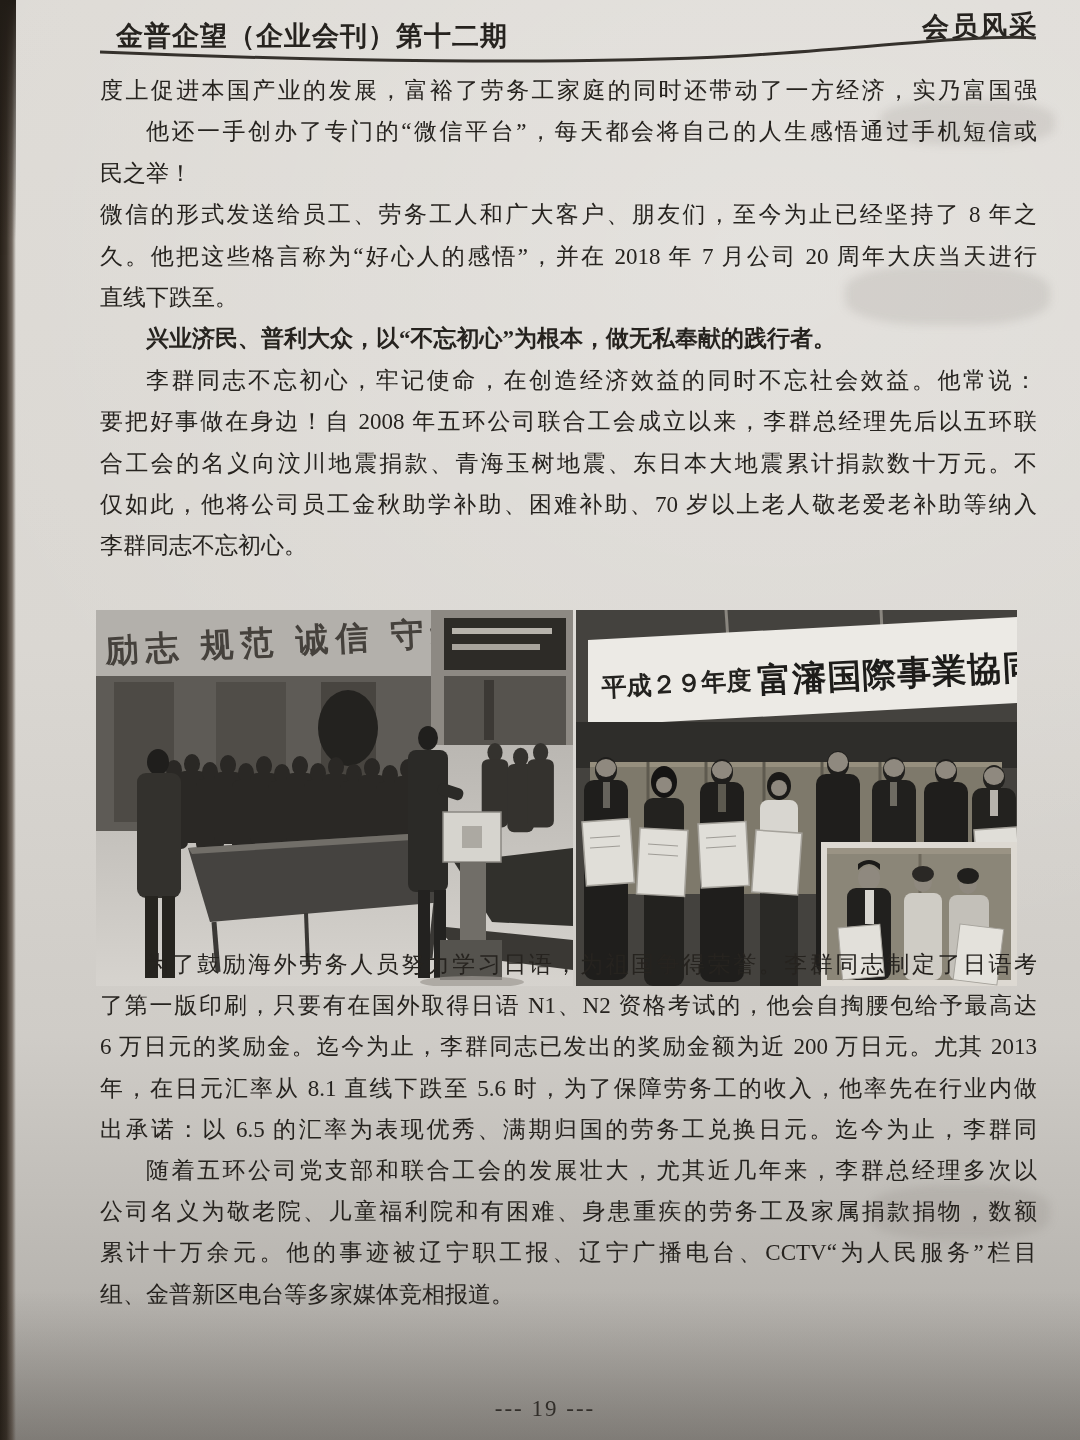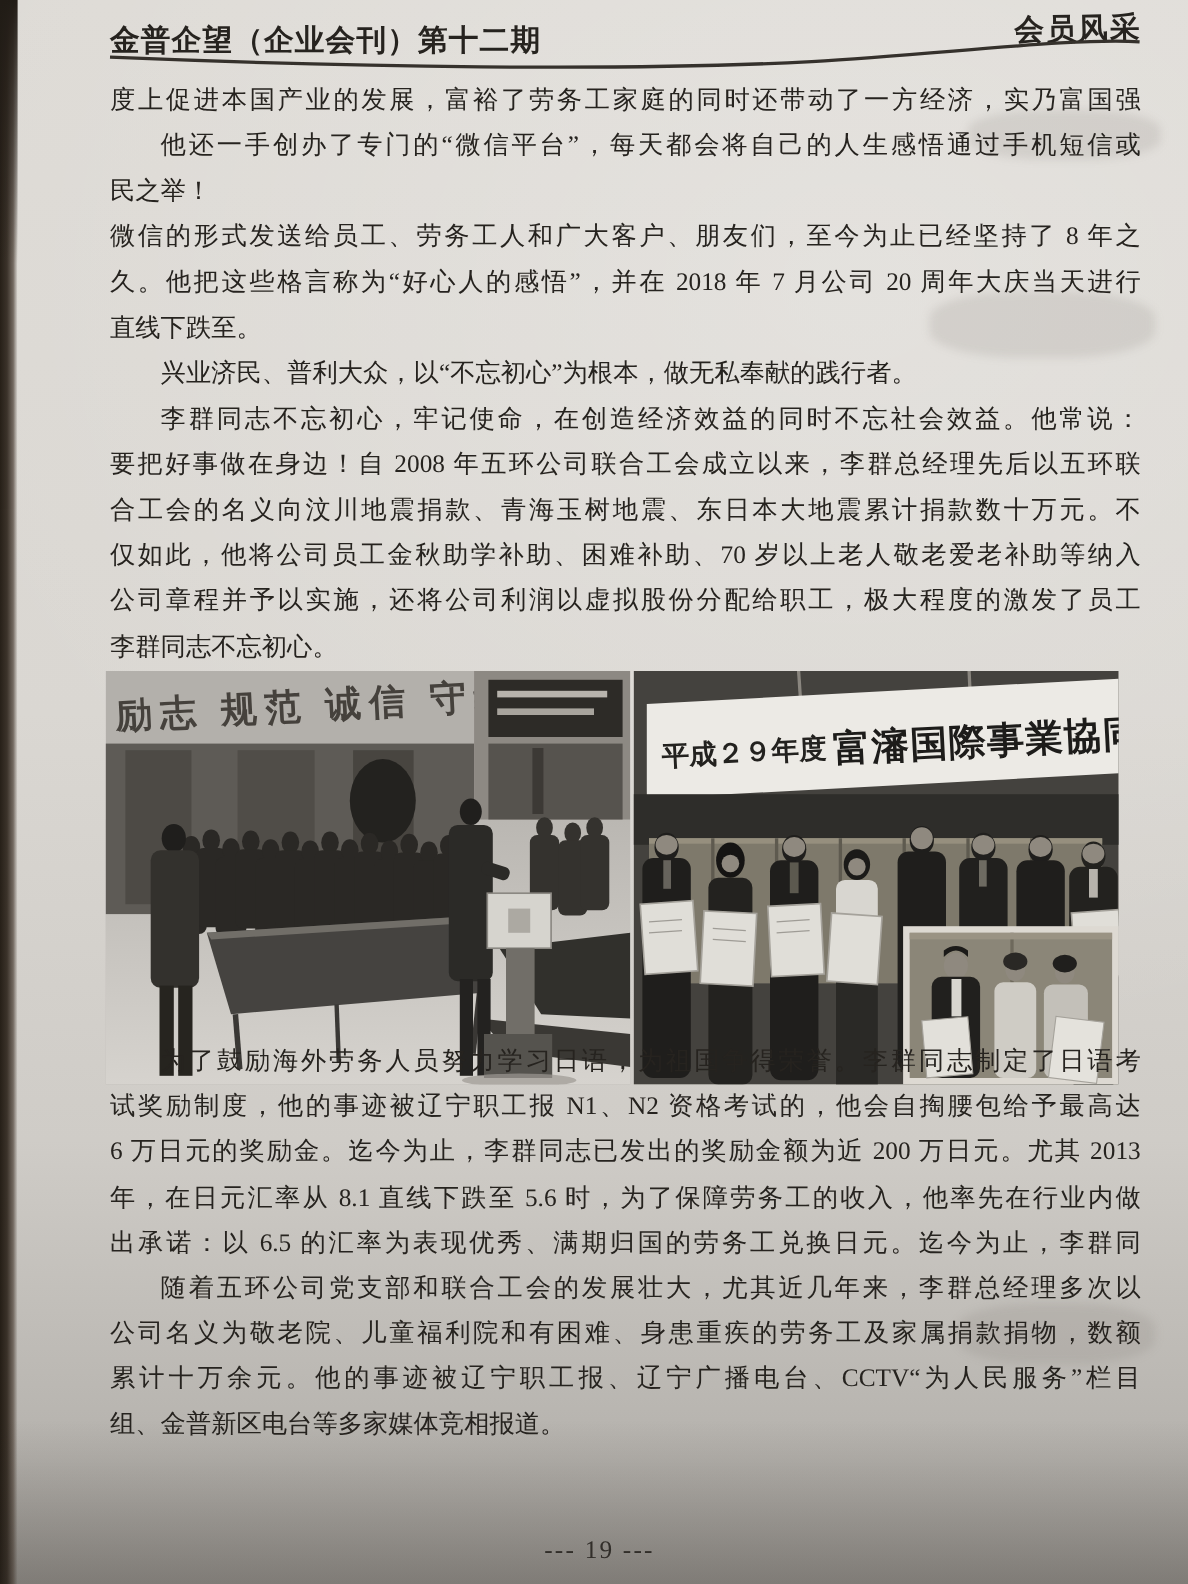--- a/index.html
+++ b/index.html
@@ -19,35 +19,35 @@
   .edge-left:after{
     content:"";position:absolute;left:0;top:0;width:100%;height:240px;
     background:linear-gradient(to bottom,#120c06,rgba(18,12,6,0));
   }
   .shadow-bottom{
     position:absolute;left:0;right:0;bottom:0;height:150px;pointer-events:none;
     background:linear-gradient(to bottom,rgba(45,40,35,0) 0%,rgba(45,40,35,0.16) 55%,rgba(45,40,35,0.30) 100%);
   }
   .smudge{position:absolute;border-radius:40%;filter:blur(4px);background:rgba(110,104,98,0.14);pointer-events:none;}
 
-  .hdr-left{position:absolute;left:100px;top:18px;font-size:27px;font-weight:700;letter-spacing:1px;}
+  .hdr-left{position:absolute;left:116px;top:18px;font-size:27px;font-weight:700;letter-spacing:1px;}
   .hdr-right{position:absolute;right:42px;top:8px;font-size:27px;font-weight:700;letter-spacing:2px;transform:rotate(-1.2deg);}
   .hdr-rule{position:absolute;left:98px;top:28px;pointer-events:none;}
 
   .tblock{position:absolute;left:100px;width:937px;overflow:hidden;}
   #top-block{top:70px;}
   #bottom-block{top:944px;}
   .line{
     font-size:23px;line-height:41.4px;height:41.4px;white-space:nowrap;
     text-align:justify;text-align-last:justify;text-justify:inter-ideograph;
   }
   #bottom-block .line{line-height:41.2px;height:41.2px;}
   .line.end{text-align-last:left;}
   .line.indent{text-indent:2em;}
-  .line.bold{font-weight:400;}
+  .line.bold{font-weight:700;}
 
   .photos{position:absolute;left:96px;top:610px;display:flex;gap:3px;}
   .photos svg{display:block;}
 
   .footer{
     position:absolute;left:100px;top:1396px;width:890px;text-align:center;
     font-size:23px;letter-spacing:2px;color:#33302c;
   }
 </style>
 </head>
@@ -72,21 +72,20 @@
       <div class="line indent">他还一手创办了专门的“微信平台”，每天都会将自己的人生感悟通过手机短信或</div>
       <div class="line end">民之举！</div>
       <div class="line">微信的形式发送给员工、劳务工人和广大客户、朋友们，至今为止已经坚持了 8 年之</div>
       <div class="line">久。他把这些格言称为“好心人的感悟”，并在 2018 年 7 月公司 20 周年大庆当天进行</div>
       <div class="line end">直线下跌至。</div>
       <div class="line indent end bold">兴业济民、普利大众，以“不忘初心”为根本，做无私奉献的践行者。</div>
       <div class="line indent">李群同志不忘初心，牢记使命，在创造经济效益的同时不忘社会效益。他常说：</div>
       <div class="line">要把好事做在身边！自 2008 年五环公司联合工会成立以来，李群总经理先后以五环联</div>
       <div class="line">合工会的名义向汶川地震捐款、青海玉树地震、东日本大地震累计捐款数十万元。不</div>
       <div class="line">仅如此，他将公司员工金秋助学补助、困难补助、70 岁以上老人敬老爱老补助等纳入</div>
-      <div class="line">公司章程并予以实施，还将公司利润以虚拟股份分配给职工，极大程度的激发了员工</div>
       <div class="line end">李群同志不忘初心。</div>
     </div>
 
   <div class="photos">
 
     <svg width="477" height="376" viewBox="0 0 477 376">
       <defs>
         <g id="fig">
           <ellipse cx="0" cy="0" rx="8" ry="10"></ellipse>
           <rect x="-14" y="7" width="28" height="72" rx="7"></rect>
@@ -262,21 +261,21 @@
         <ellipse cx="392" cy="274" rx="9" ry="10" fill="#8f897f"></ellipse>
         <ellipse cx="392" cy="266" rx="11" ry="8" fill="#201f1d"></ellipse>
         <rect x="373" y="285" width="40" height="85" rx="8" fill="#c3c0b9"></rect>
         <rect x="384" y="314" width="44" height="56" fill="#e4e2dc" stroke="#a5a29b" transform="rotate(7 384 314)"></rect>
       </g>
     </svg>
   </div>
 
   <div class="tblock" id="bottom-block">
       <div class="line indent">为了鼓励海外劳务人员努力学习日语，为祖国争得荣誉。李群同志制定了日语考</div>
-      <div class="line">试奖励制度，他的事迹被辽宁职工报 N1、N2 资格考试的，他会自掏腰包给予最高达</div>
+      <div class="line">了第一版印刷，只要有在国外取得日语 N1、N2 资格考试的，他会自掏腰包给予最高达</div>
       <div class="line">6 万日元的奖励金。迄今为止，李群同志已发出的奖励金额为近 200 万日元。尤其 2013</div>
       <div class="line">年，在日元汇率从 8.1 直线下跌至 5.6 时，为了保障劳务工的收入，他率先在行业内做</div>
       <div class="line">出承诺：以 6.5 的汇率为表现优秀、满期归国的劳务工兑换日元。迄今为止，李群同</div>
       <div class="line indent">随着五环公司党支部和联合工会的发展壮大，尤其近几年来，李群总经理多次以</div>
       <div class="line">公司名义为敬老院、儿童福利院和有困难、身患重疾的劳务工及家属捐款捐物，数额</div>
       <div class="line">累计十万余元。他的事迹被辽宁职工报、辽宁广播电台、CCTV“为人民服务”栏目</div>
       <div class="line end">组、金普新区电台等多家媒体竞相报道。</div>
     </div>
 
   <div class="footer">--- 19 ---</div>

